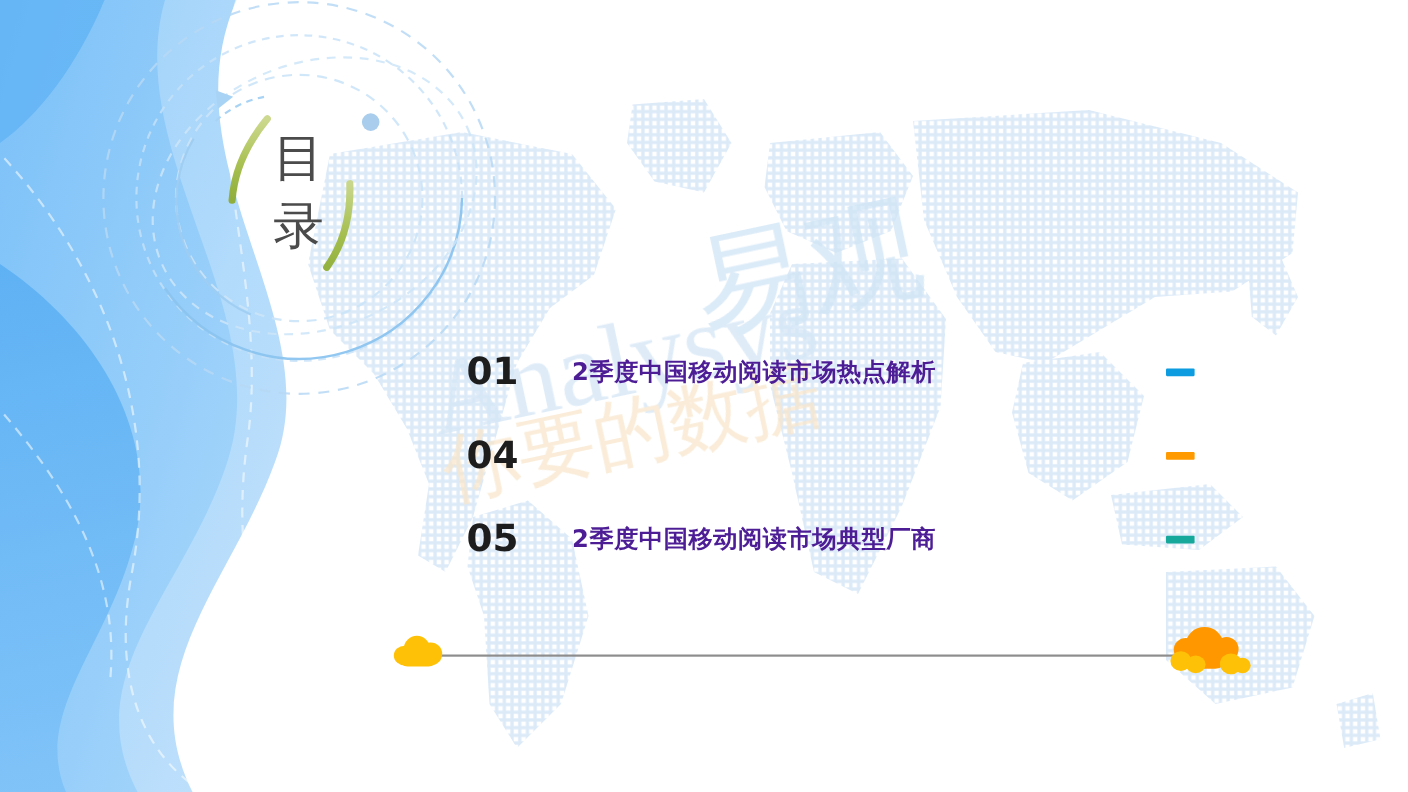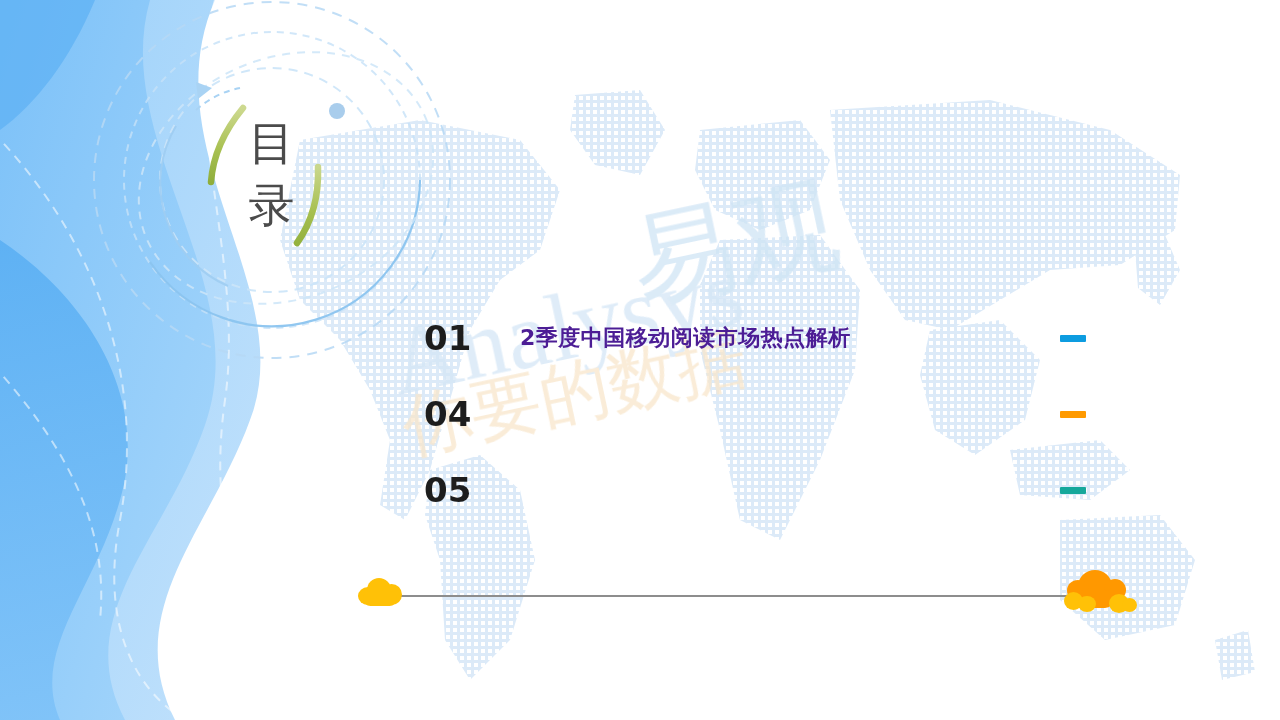--- a/index.html
+++ b/index.html
@@ -251,20 +251,21 @@
       <span class="toc-dash" style="background:#0d9ce0;"></span>
     </div>
 
     <div class="toc-row">
       <span class="toc-num">04</span>
       <span class="toc-dash" style="background:#ff9a00;"></span>
     </div>
 
     <div class="toc-row">
       <span class="toc-num">05</span>
+      <span class="toc-text">2季度中国移动阅读市场典型厂商</span>
       <span class="toc-dash" style="background:#16a89b;"></span>
     </div>
 
   </div>
 
   <div id="bottom-rule"></div>
 
   <div class="cloud" style="left:358px; top:575px; width:48px; height:32px;">
     <span style="left:0px;  top:12px; width:20px; height:18px; background:#ffc107;"></span>
     <span style="left:9px;  top:3px;  width:24px; height:24px; background:#ffc107;"></span>

